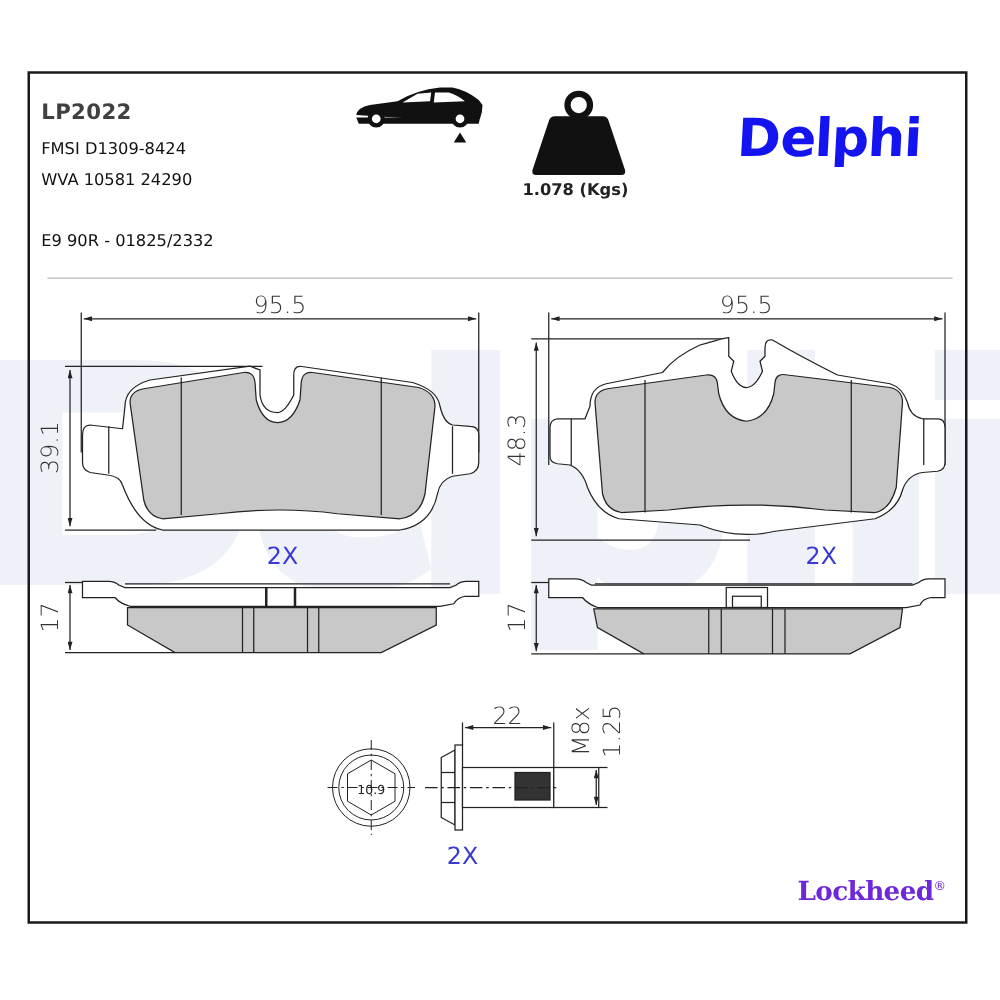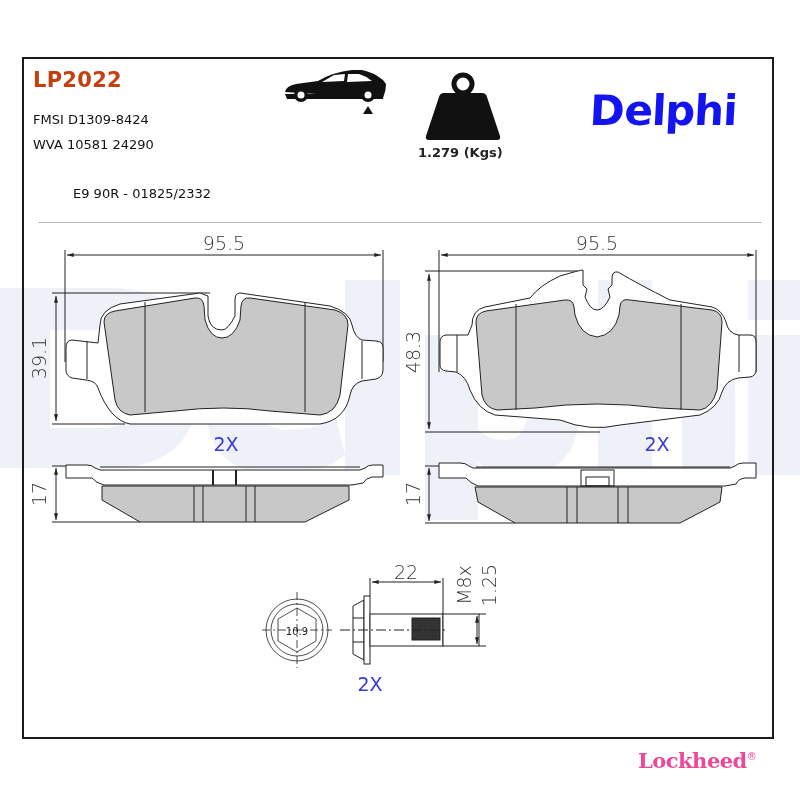--- a/index.html
+++ b/index.html
@@ -1,23 +1,23 @@
 <!DOCTYPE html>
 <html><head>
 <meta charset="utf-8">
 <style>
   html, body { margin: 0; padding: 0; background: #ffffff; }
   body { width: 800px; height: 800px; position: relative; overflow: hidden; font-family: "DejaVu Sans", sans-serif; }
   .frame { position: absolute; left: 22px; top: 57px; width: 748px; height: 678px; border: 2px solid #1a1a1a; box-sizing: content-box; }
   .watermark { position: absolute; left: 0; top: 0; width: 800px; height: 800px; }
-  .part-no { position: absolute; left: 33px; top: 68px; font-weight: bold; font-size: 21px; color: #c2410c; letter-spacing: 0.3px; }
+  .part-no { position: absolute; left: 33px; top: 80px; font-weight: bold; font-size: 17px; color: #404040; letter-spacing: 0.3px; }
   .meta-line { position: absolute; left: 33px; font-weight: normal; font-size: 13px; color: #111; }
   .weight-label { position: absolute; left: 418px; top: 145px; font-weight: bold; font-size: 13px; color: #222; }
   .brand { position: absolute; left: 590px; top: 86px; font-family: "DejaVu Sans", sans-serif; font-weight: bold; font-size: 42px; color: #1414f0; letter-spacing: -1px; font-style: italic; transform: skewX(8deg); }
-  .lockheed { position: absolute; left: 638px; top: 700px; font-family: "DejaVu Serif", serif; font-weight: bold; font-size: 21px; color: #ec4899; letter-spacing: -0.5px; margin-top: 48px; }
+  .lockheed { position: absolute; left: 638px; top: 700px; font-family: "DejaVu Serif", serif; font-weight: bold; font-size: 21px; color: #6d28d9; letter-spacing: -0.5px; }
   .lockheed sup { font-size: 10px; font-family: "DejaVu Sans", sans-serif; font-weight: normal; }
   .rule { position: absolute; left: 38px; top: 222px; width: 724px; height: 1px; background: #b8b8b8; }
   svg.drawing { position: absolute; left: 0; top: 0; }
   .dim { font-family: "DejaVu Sans", sans-serif; font-size: 19px; fill: #333; font-weight: 300; }
   .qty { font-family: "DejaVu Sans", sans-serif; font-size: 19px; fill: #3a3ad0; }
 </style>
 </head>
 <body>
 
 <svg class="watermark" width="800" height="800" viewBox="0 0 800 800">
@@ -36,41 +36,41 @@
     <rect x="748" y="335" width="52" height="140"></rect>
     <rect x="748" y="280" width="52" height="40"></rect>
   </g>
 </svg>
 
 <div class="frame"></div>
 
 <div class="part-no">LP2022</div>
 <div class="meta-line" style="top:112px;">FMSI D1309-8424</div>
 <div class="meta-line" style="top:137px;">WVA 10581 24290</div>
-<div class="meta-line" style="top:186px;margin-left:40px;">E9 90R - 01825/2332</div>
+<div class="meta-line" style="top:186px;">E9 90R - 01825/2332</div>
 
 <svg class="drawing" width="800" height="800" viewBox="0 0 800 800" style="pointer-events:none">
   <g fill="#111">
     <path d="M285 92 Q286 86 296 84 L318 81 Q333 72 352 70 L362 70 Q373 72 383 80 L386 84 Q386 90 384 95 L378 98 Z"></path>
     <path d="M285 94 L384 94 L383 99 L287 99 Z"></path>
   </g>
   <path d="M322 82 L334 75 L345 74 L344 81 Z" fill="#fff"></path>
   <path d="M348 74 L359 74 Q366 76 372 81 L347 82 Z" fill="#fff"></path>
   <circle cx="301" cy="95" r="7" fill="#111"></circle>
   <circle cx="301" cy="95" r="3.5" fill="#fff"></circle>
   <circle cx="368" cy="95" r="7" fill="#111"></circle>
   <circle cx="368" cy="95" r="3.5" fill="#fff"></circle>
   <path d="M368 106 L373 114 L363 114 Z" fill="#111"></path>
 </svg>
 
 <svg class="drawing" width="800" height="800" viewBox="0 0 800 800" style="pointer-events:none">
   <circle cx="463" cy="84" r="9" fill="none" stroke="#111" stroke-width="5"></circle>
   <path d="M444 93 L482 93 Q486 93 487 97 L500 136 Q501 140 497 140 L429 140 Q425 140 426 136 L439 97 Q440 93 444 93 Z" fill="#111"></path>
 </svg>
-<div class="weight-label">1.279 (Kgs)</div>
+<div class="weight-label">1.078 (Kgs)</div>
 
 <div class="brand">Delphi</div>
 
 <div class="rule"></div>
 
 <svg class="drawing" width="800" height="800" viewBox="0 0 800 800">
   <defs>
     <marker id="arr" viewBox="0 0 10 6" refX="10" refY="3" markerWidth="8" markerHeight="4" orient="auto-start-reverse">
       <path d="M0 0 L10 3 L0 6 Z" fill="#222"></path>
     </marker>

